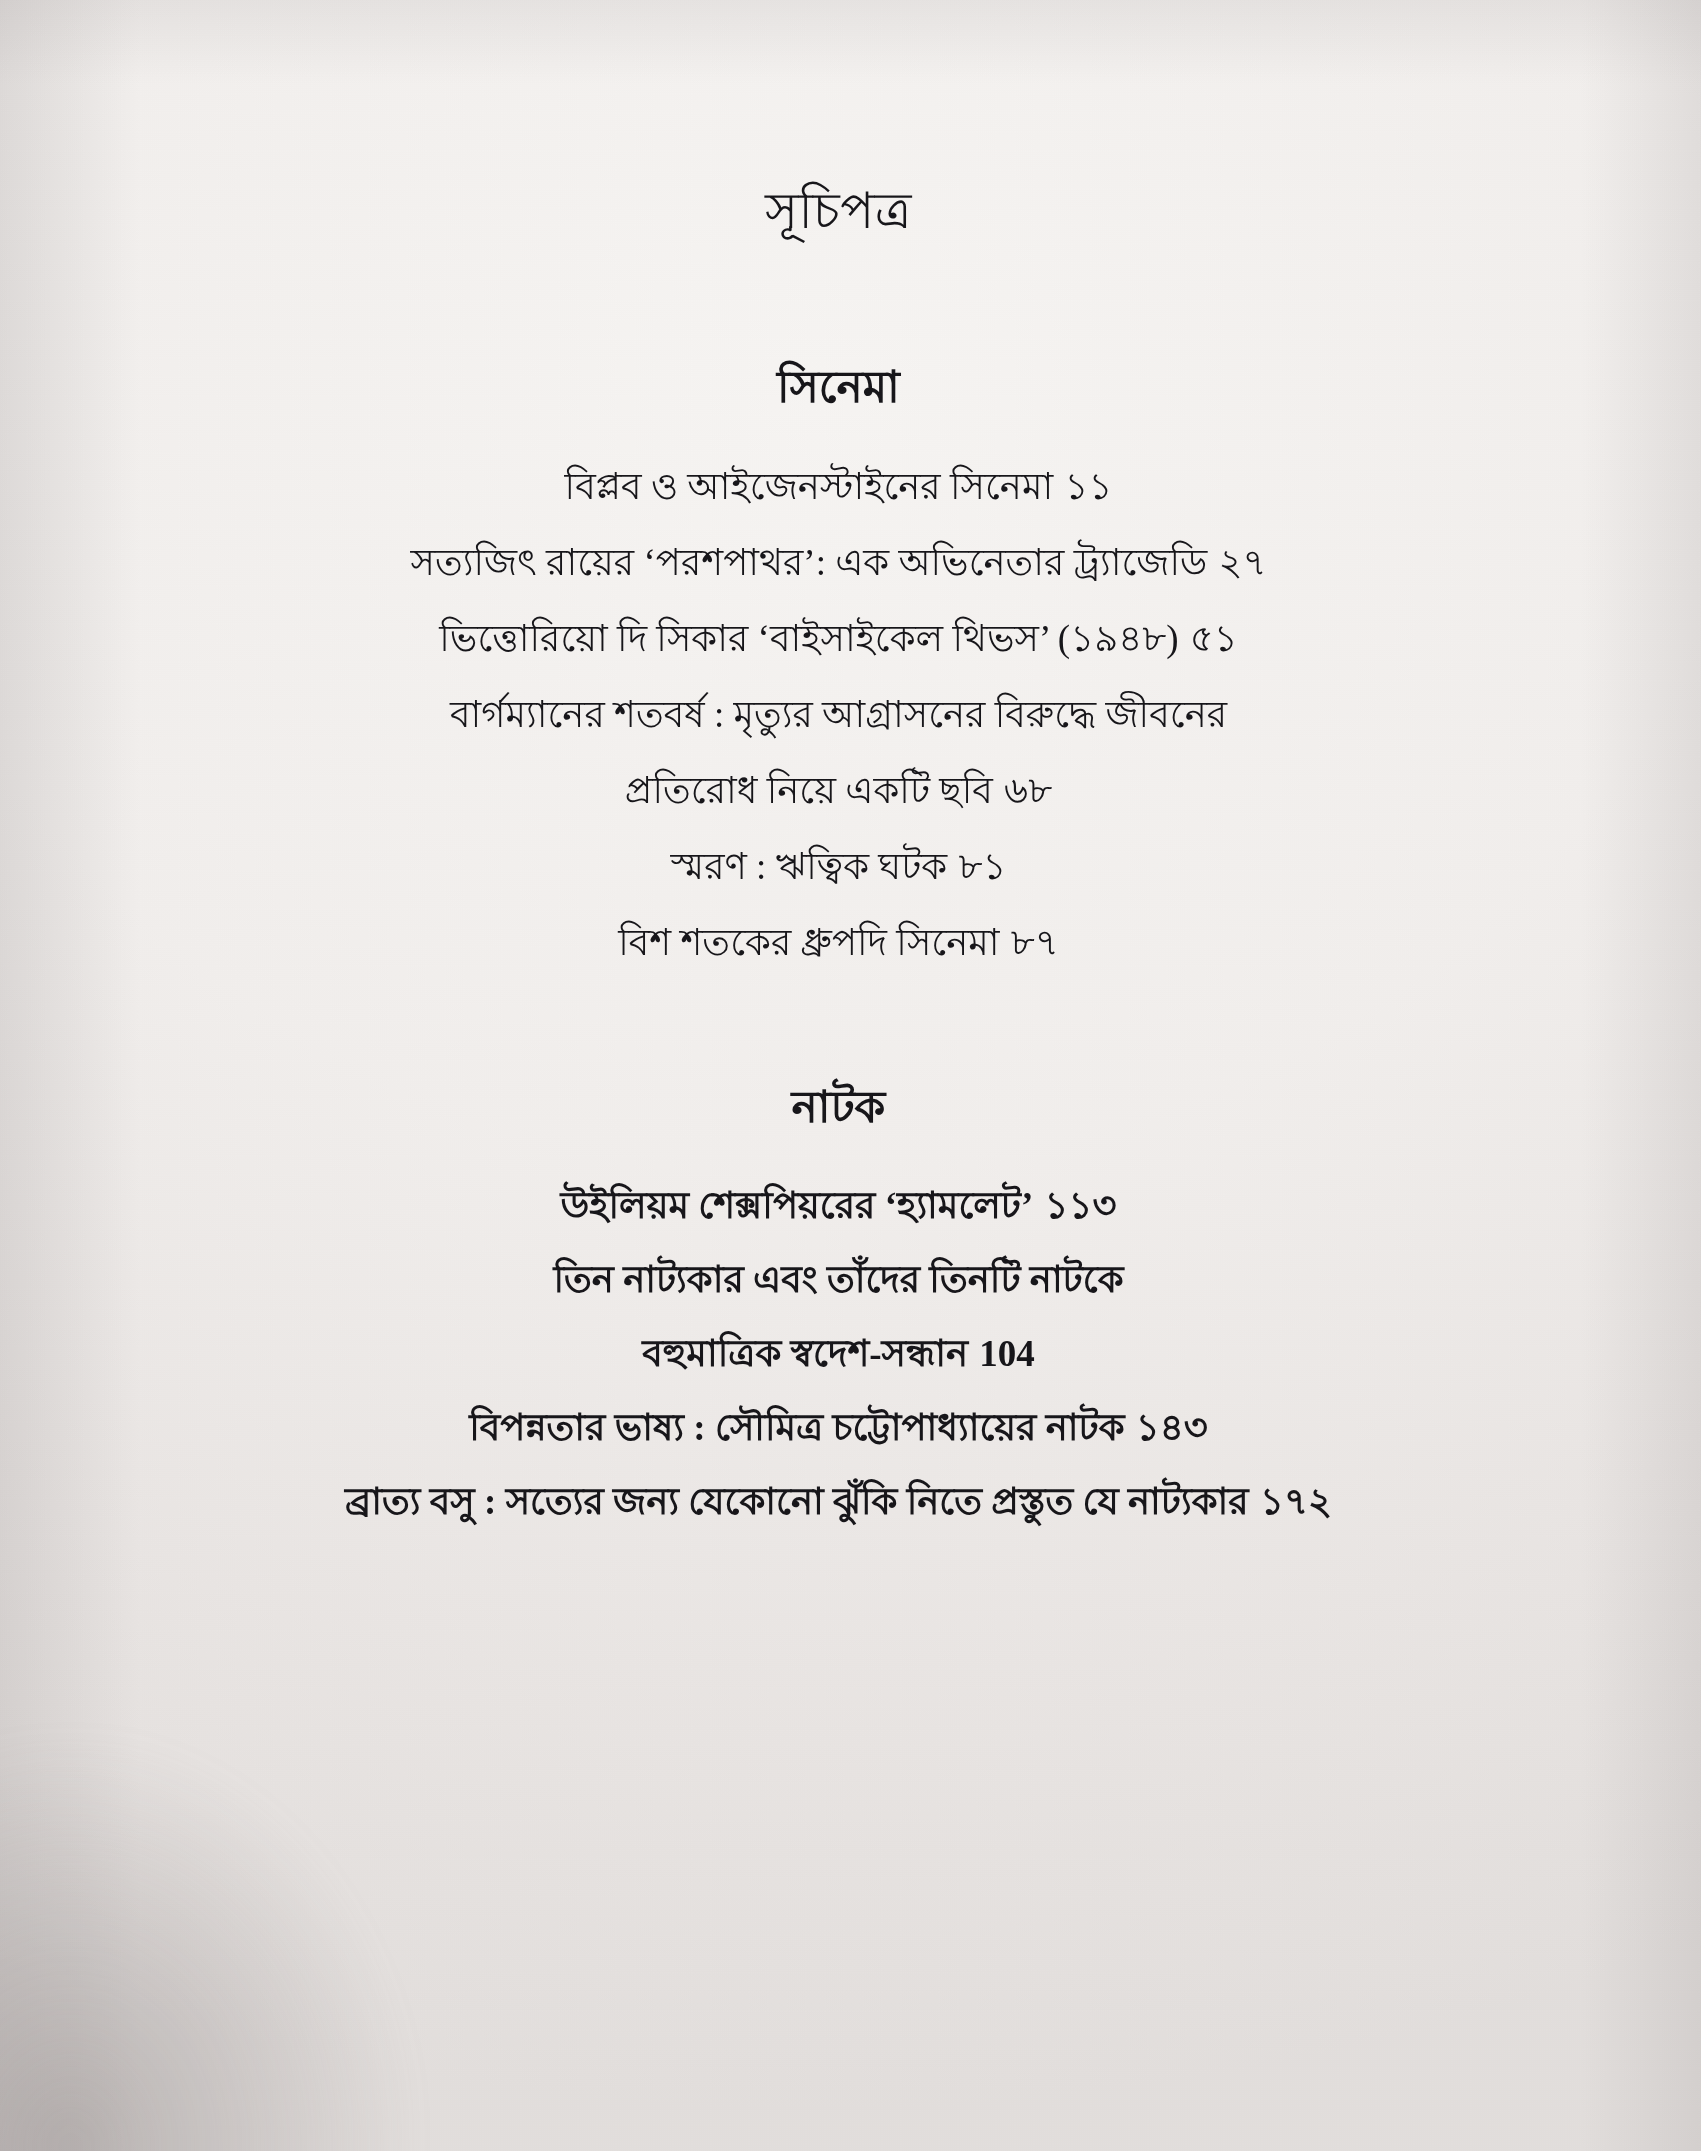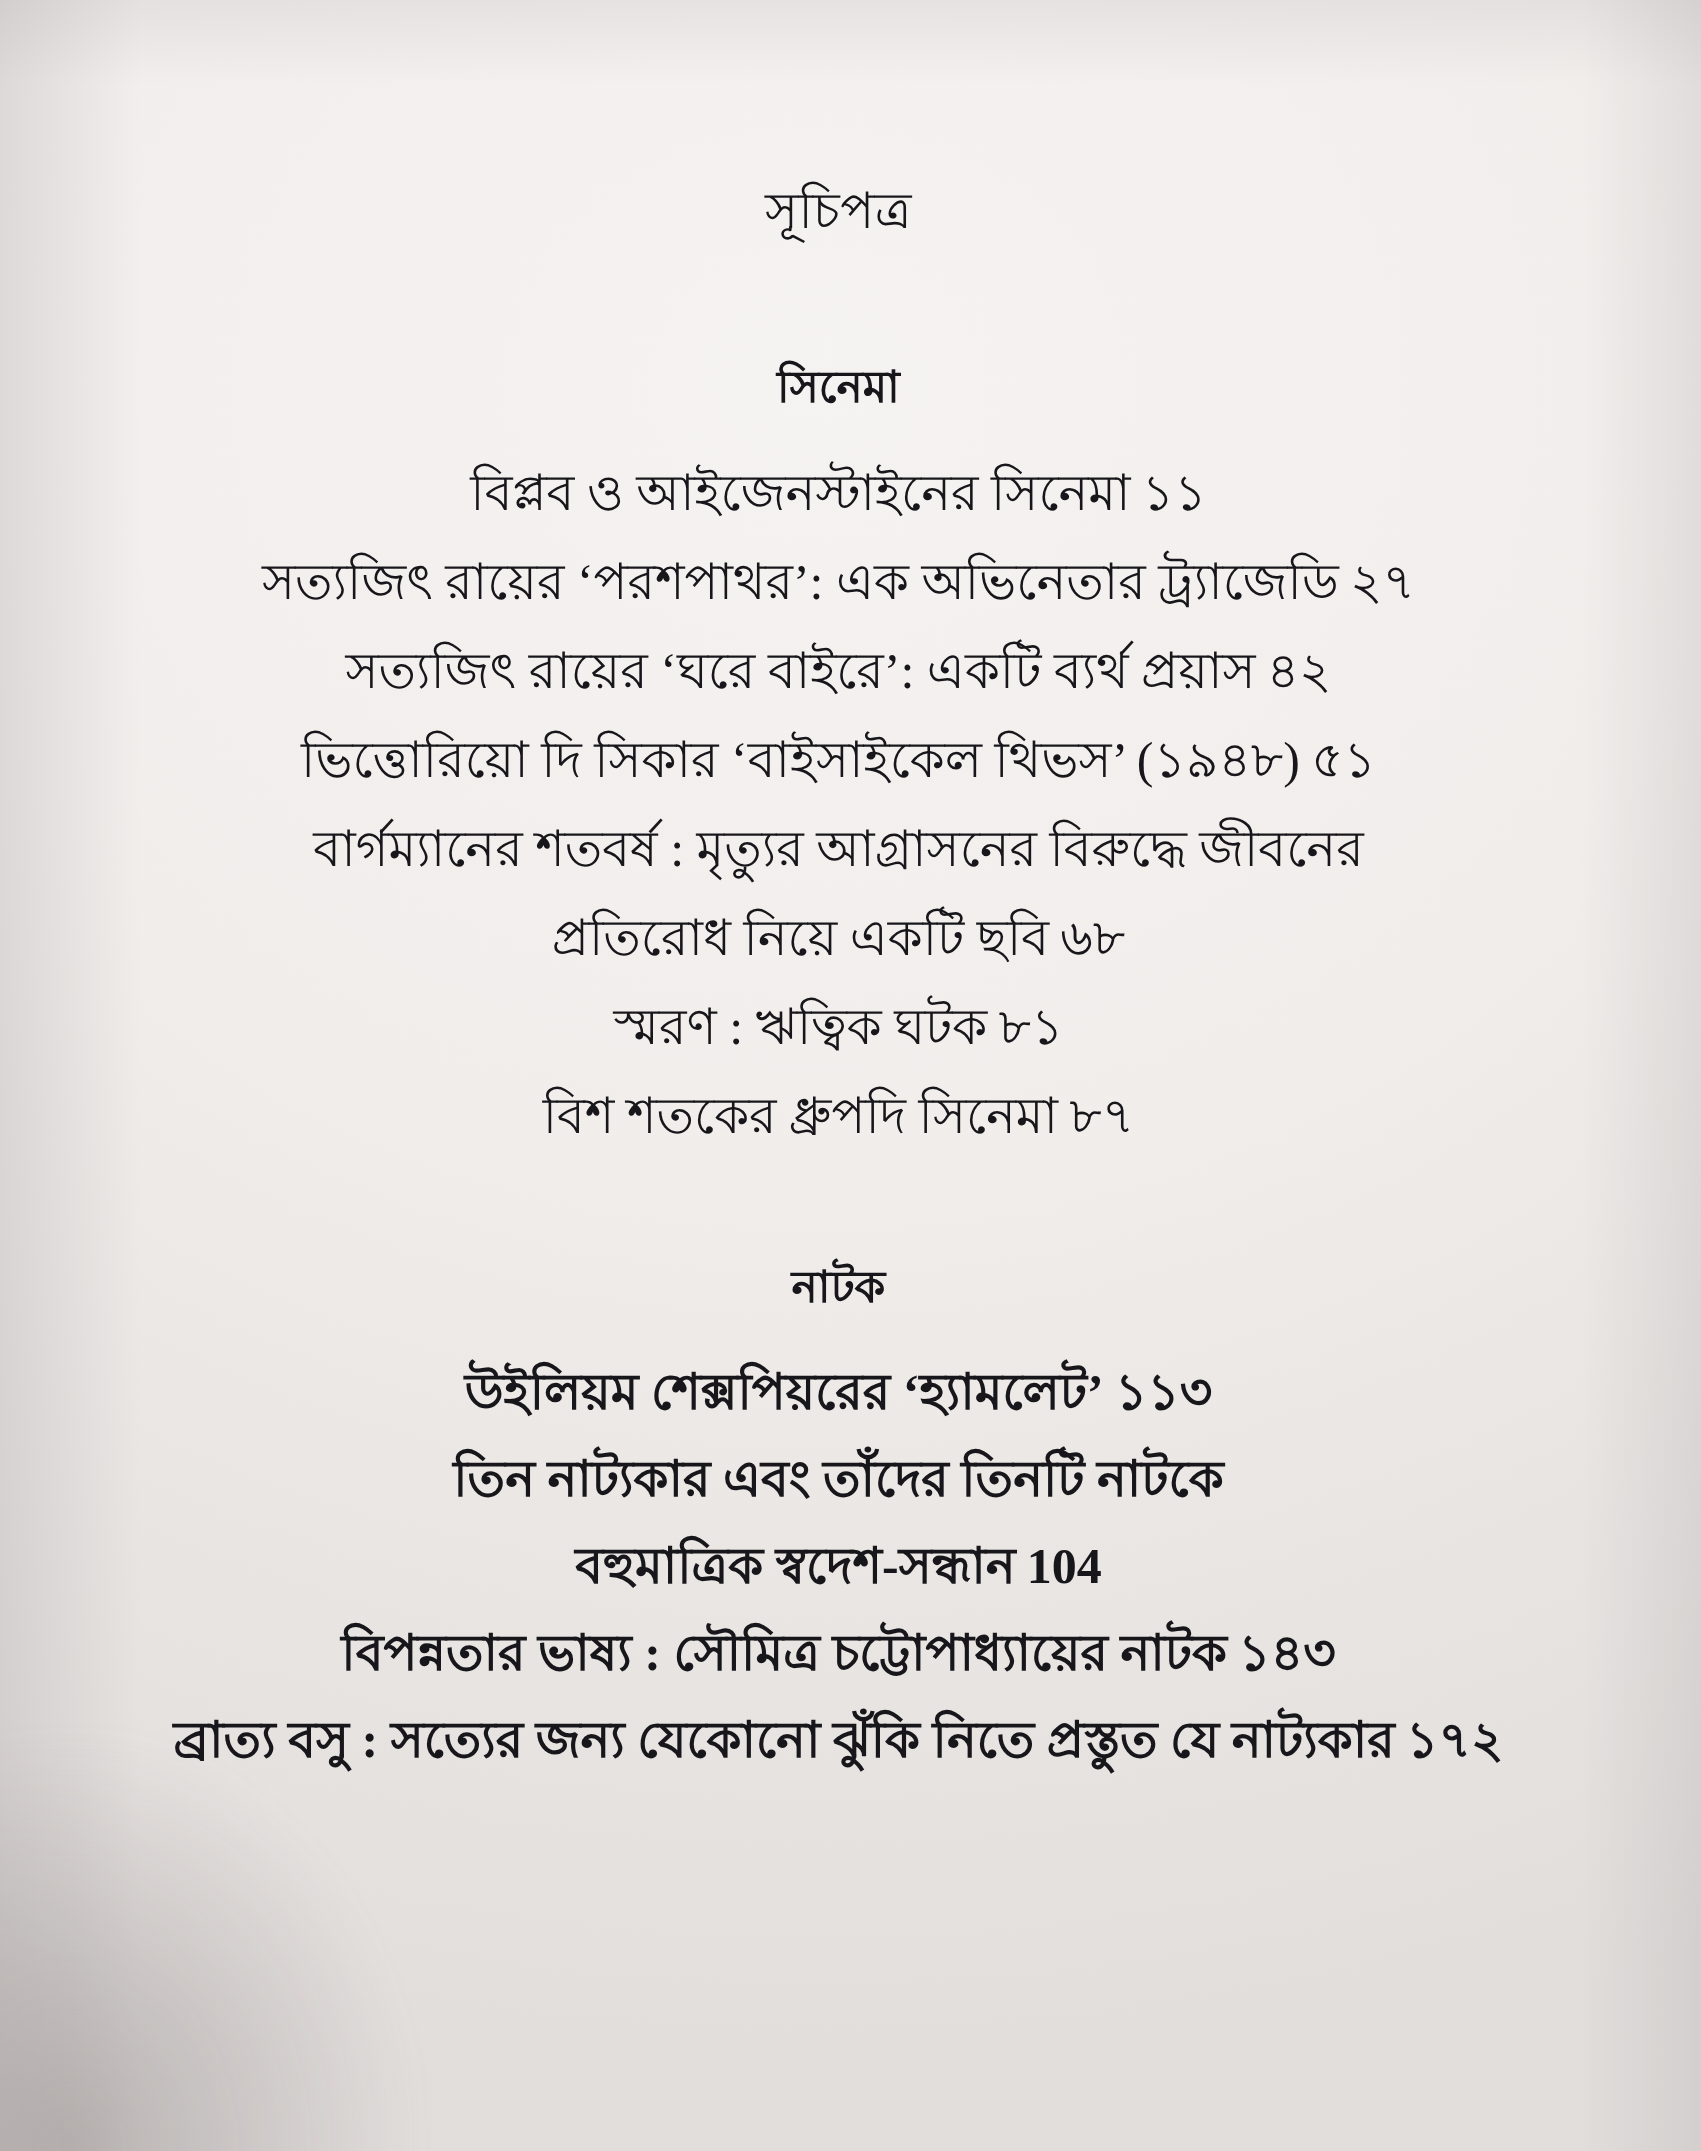--- a/index.html
+++ b/index.html
@@ -92,21 +92,21 @@
   #section-cinema .section-heading { padding-top: 121px; text-align: center; }
   #section-natok .section-heading { padding-top: 121px; }
 
   .entry-list {
     list-style: none;
     margin: 0;
     padding: 0;
   }
 
   .entry {
-    font-size: 50px;
+    font-size: 37px;
     line-height: 1.0;
     margin: 0;
     padding: 0;
     white-space: nowrap;
   }
 
   
   #section-cinema .entry { margin-top: 39px; }
   #section-cinema .entry:first-child { margin-top: 54px; }
 
@@ -148,23 +148,20 @@
     <div class="entry-list">
 
       <div class="entry">
         <span class="entry-text">বিপ্লব ও আইজেনস্টাইনের সিনেমা</span><span class="entry-page">১১</span>
       </div>
 
       <div class="entry">
         <span class="entry-text">সত্যজিৎ রায়ের ‘পরশপাথর’: এক অভিনেতার ট্র্যাজেডি</span><span class="entry-page">২৭</span>
       </div>
 
-      <div class="entry">
-        <span class="entry-text">সত্যজিৎ রায়ের ‘ঘরে বাইরে’: একটি ব্যর্থ প্রয়াস</span><span class="entry-page">৪২</span>
-      </div>
 
       <div class="entry">
         <span class="entry-text">ভিত্তোরিয়ো দি সিকার ‘বাইসাইকেল থিভস’ (১৯৪৮)</span><span class="entry-page">৫১</span>
       </div>
 
 
       <div class="entry">
         <span class="entry-text">বার্গম্যানের শতবর্ষ : মৃত্যুর আগ্রাসনের বিরুদ্ধে জীবনের</span>
       </div>
       <div class="entry continuation">

